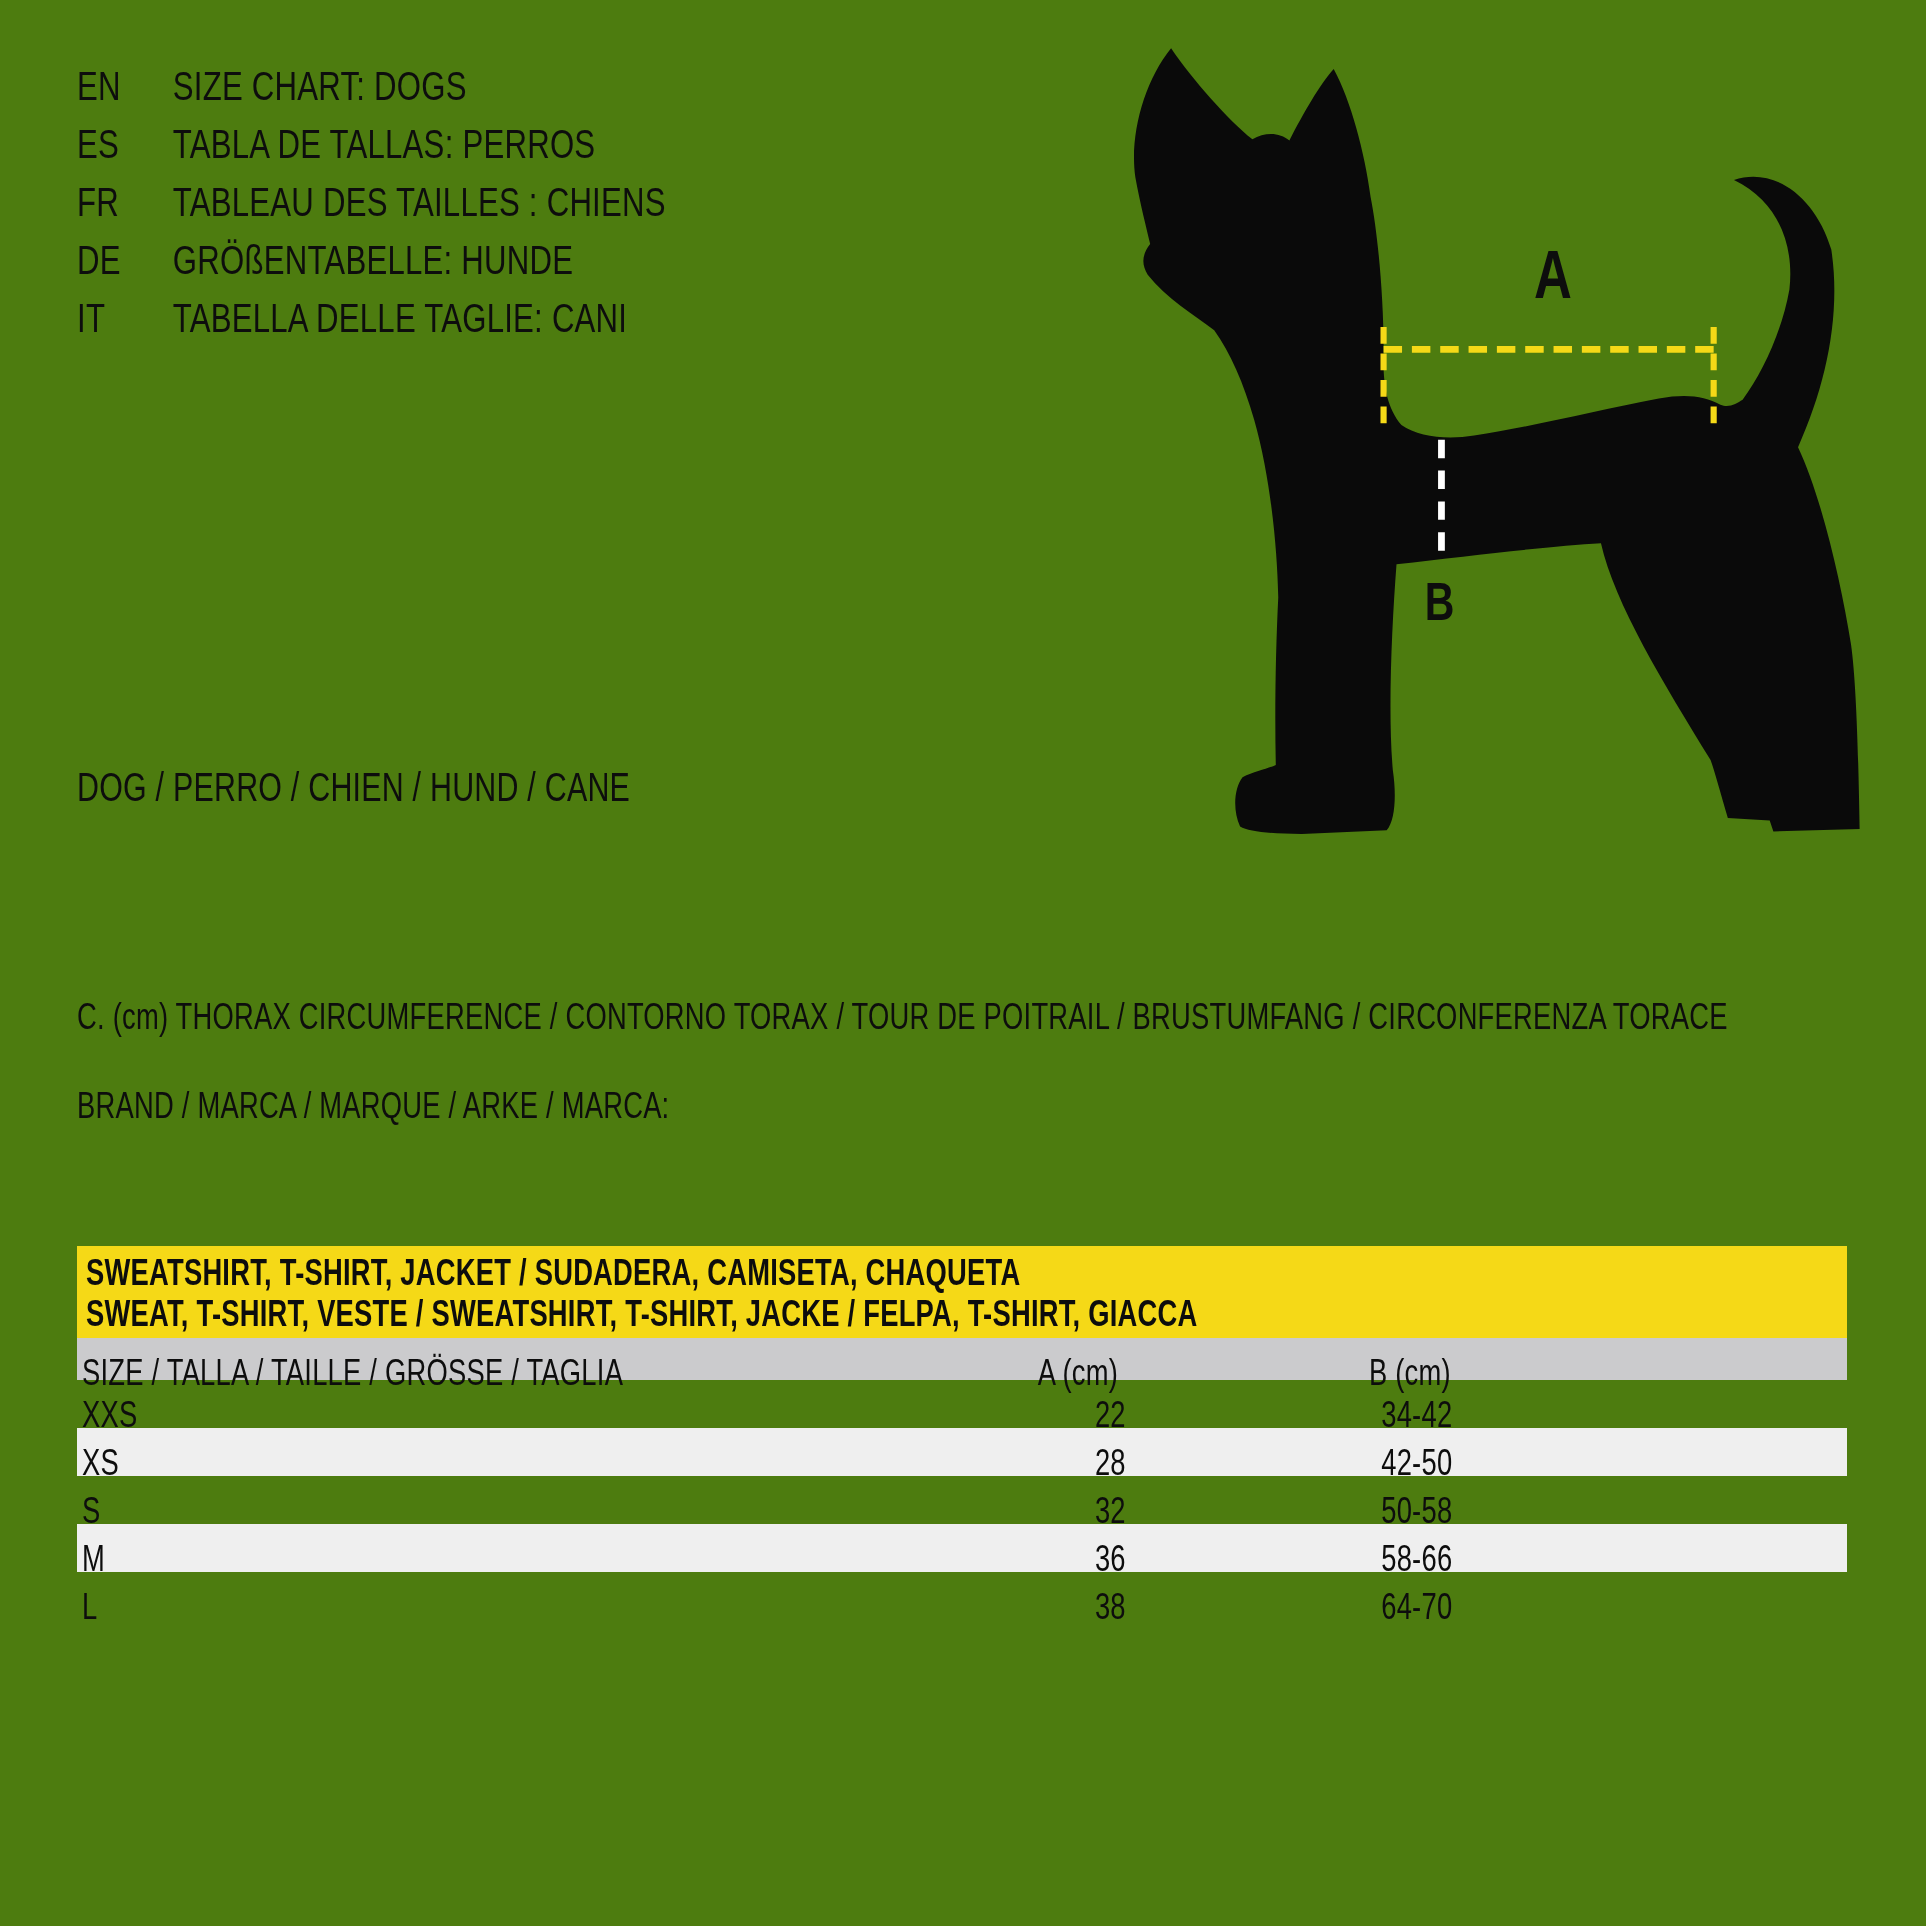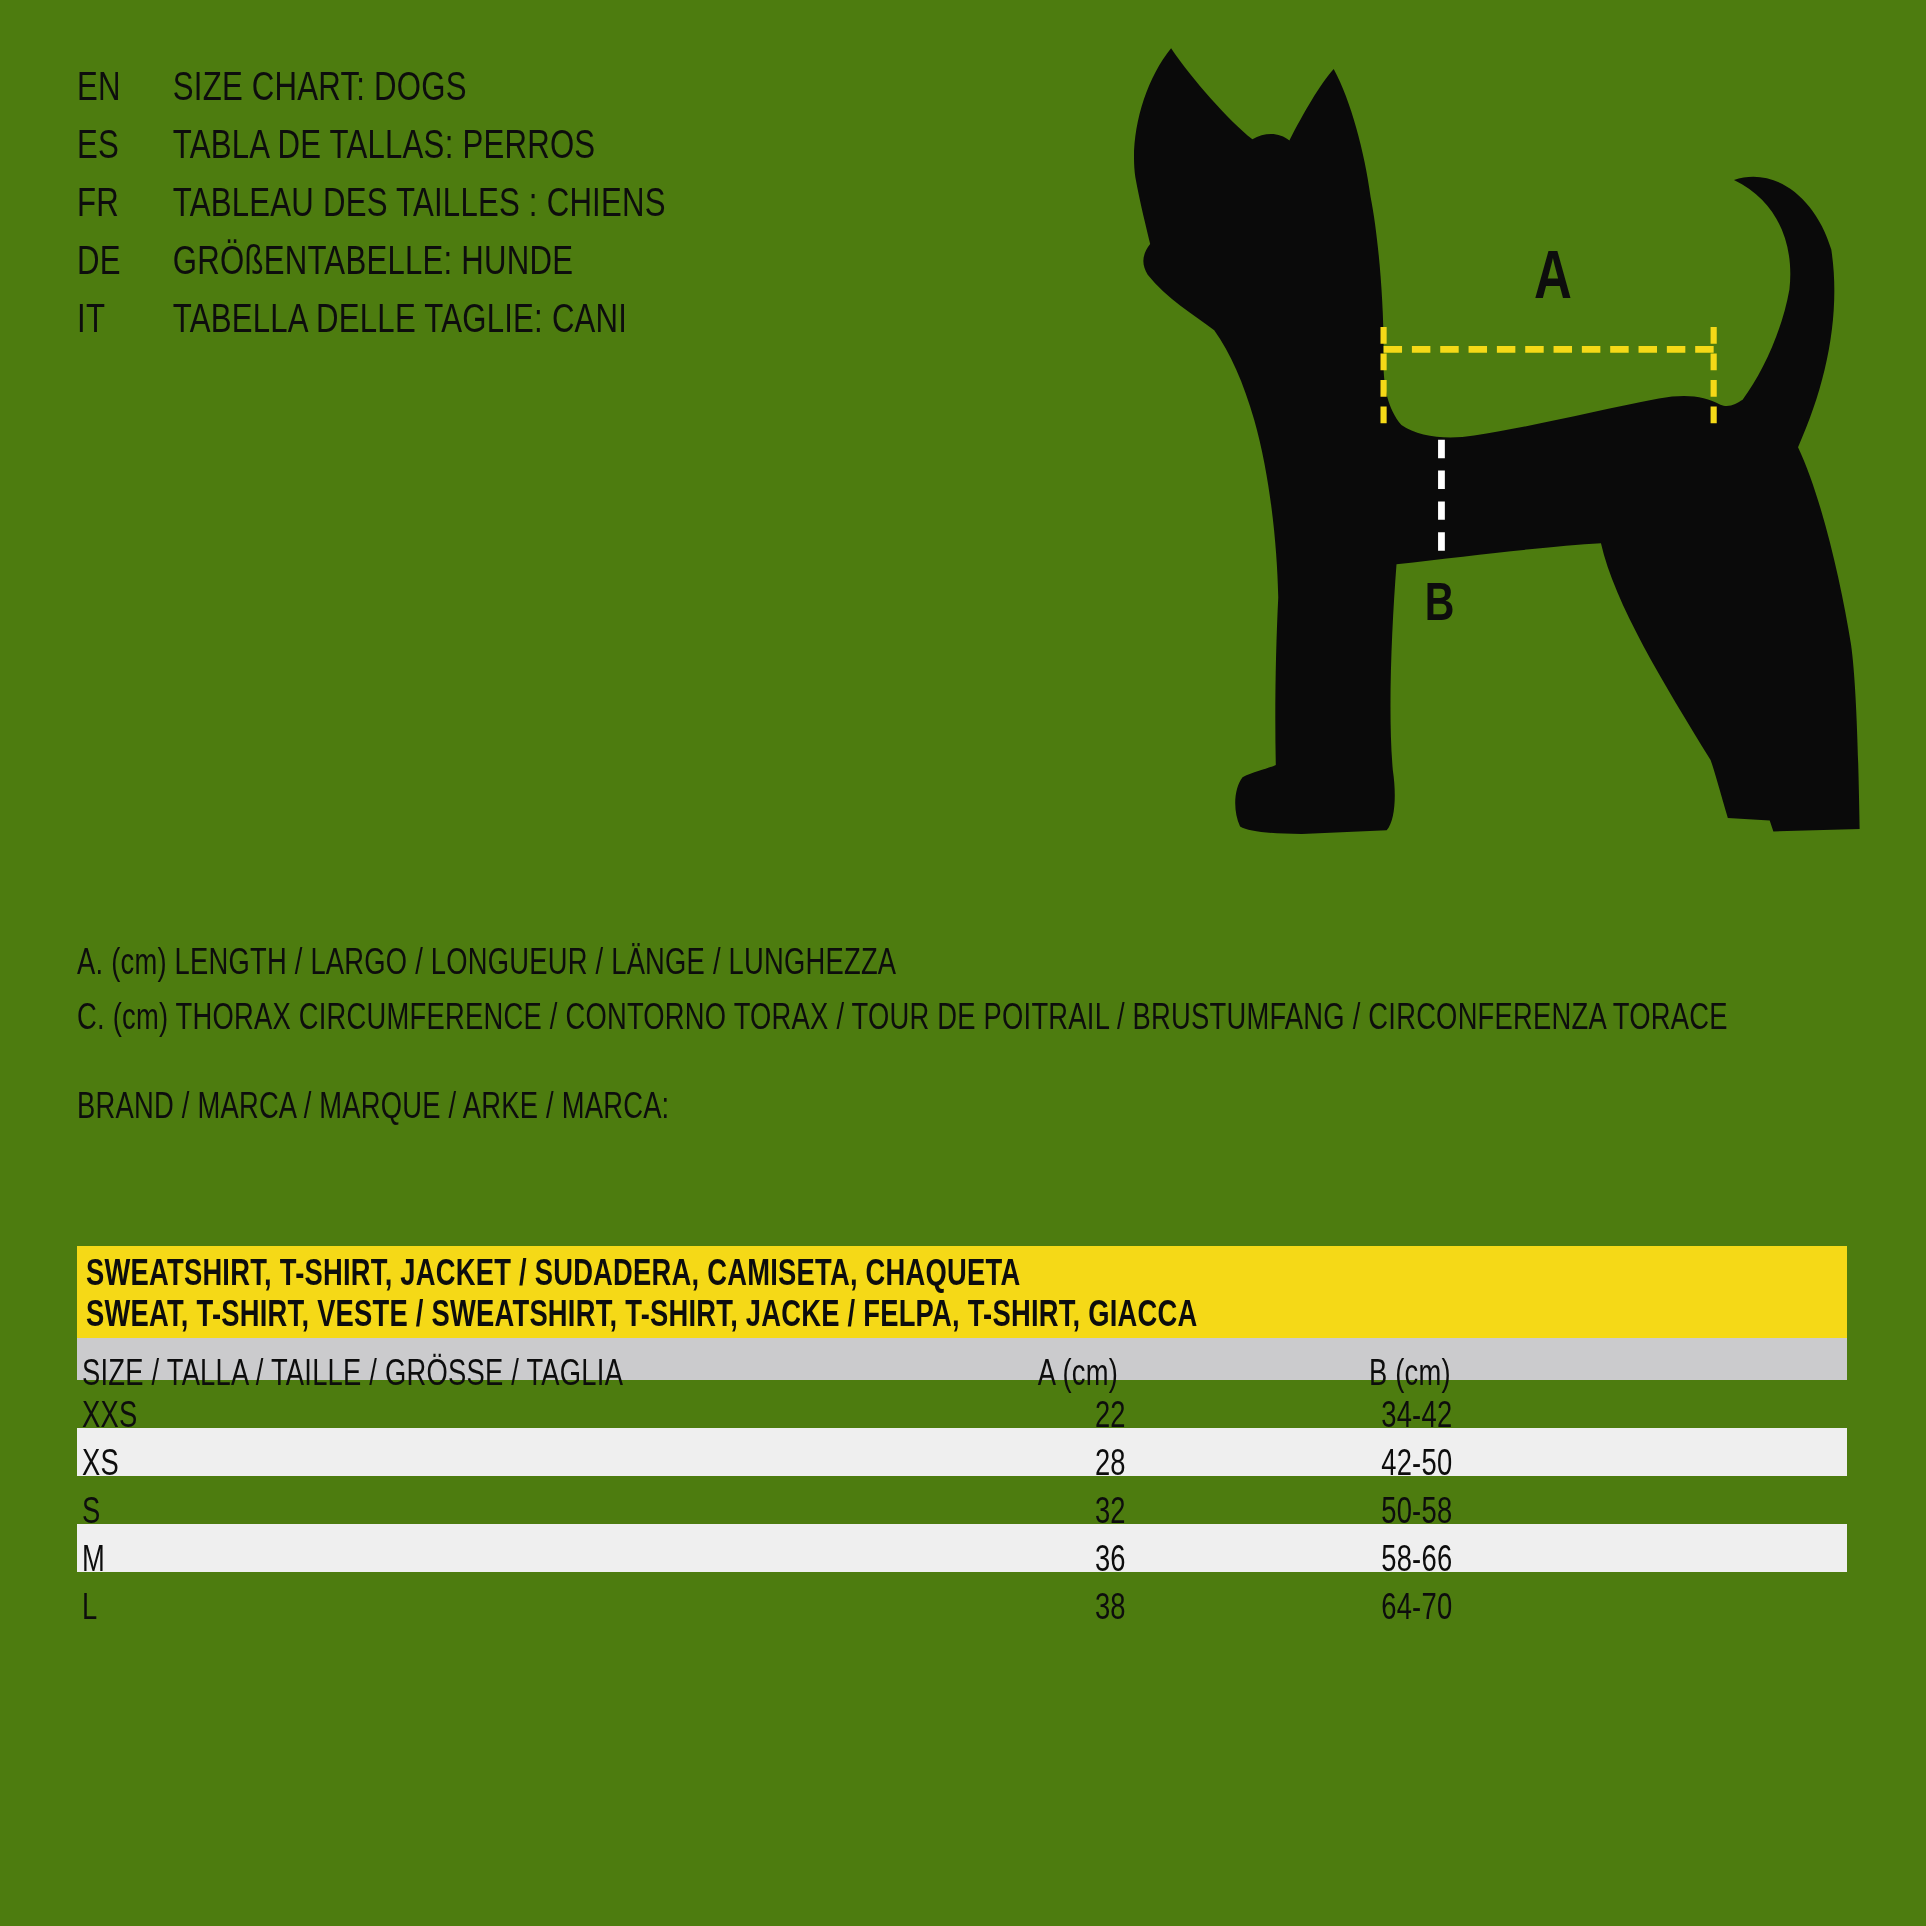--- a/index.html
+++ b/index.html
@@ -137,24 +137,24 @@
     <line x1="509" y1="644" x2="509" y2="834" stroke-width="11" stroke-dasharray="30 20" stroke="#ffffff"></line>
   </svg>
 
   <div class="measure-label label-a">
     <span class="cond center">A</span>
   </div>
   <div class="measure-label label-b">
     <span class="cond center">B</span>
   </div>
 
-
-  <div class="legend-line-a">
-    <span class="cond">A. (cm) LENGTH / LARGO / LONGUEUR / LÄNGE / LUNGHEZZA</span>
-  </div>
+  <div class="dog-caption">
+    <span class="cond">DOG / PERRO / CHIEN / HUND / CANE</span>
+  </div>
+
   <div class="legend-line-c">
     <span class="cond">C. (cm) THORAX CIRCUMFERENCE / CONTORNO TORAX / TOUR DE POITRAIL / BRUSTUMFANG / CIRCONFERENZA TORACE</span>
   </div>
   <div class="brand-line">
     <span class="cond">BRAND / MARCA / MARQUE / ARKE / MARCA:</span>
   </div>
 
   <div class="table-banner">
     <div class="banner-line">
       <span class="cond">SWEATSHIRT, T-SHIRT, JACKET / SUDADERA, CAMISETA, CHAQUETA</span>

